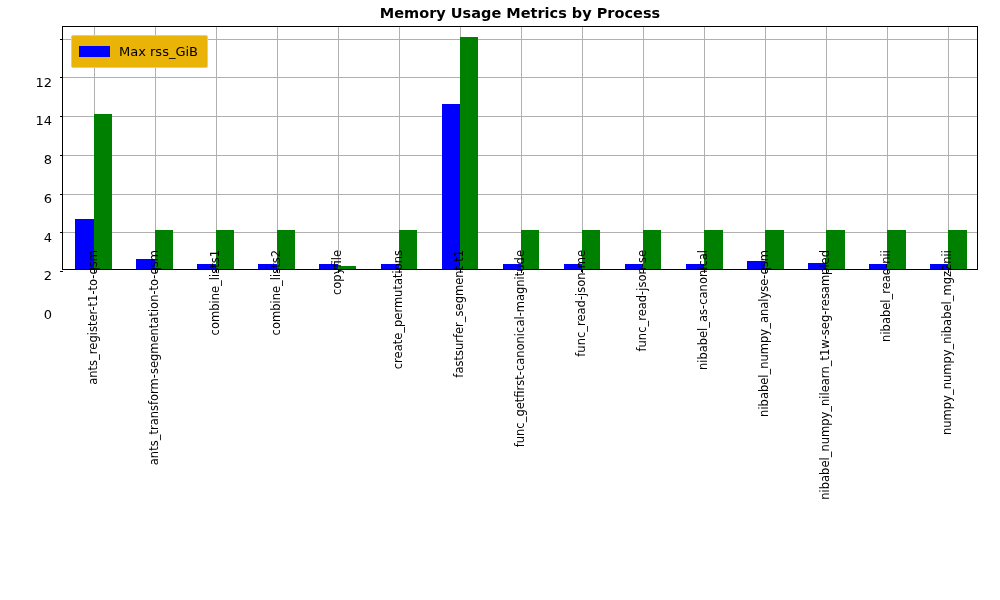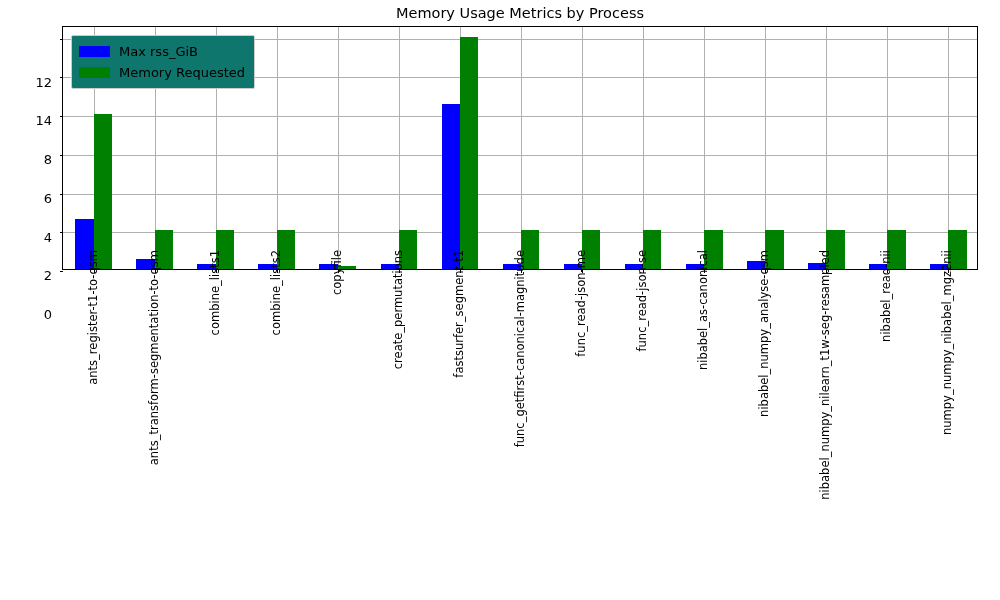--- a/index.html
+++ b/index.html
@@ -11,20 +11,21 @@
   }
   #figure{position:relative;width:1000px;height:600px;background:#ffffff;}
 
   
   #chart-title{
     position:absolute;left:62px;top:2px;width:916px;
     text-align:center;
     font-size:14.5px;color:#000000;
     line-height:22px;
     white-space:nowrap;
+    font-weight:bold;
   }
 
   
   #axes{
     position:absolute;
     left:62px;top:26px;
     width:916px;height:244px;
     border:1.1px solid #000000;
     box-sizing:border-box;
     background:#ffffff;
@@ -66,21 +67,21 @@
 
   
   .bar{position:absolute;bottom:0;}
   .bar.series0{background:#0000ff;}
   .bar.series1{background:#008000;}
 
   
   #legend{
     position:absolute;
     left:8px;top:8px;
-    background:#0f766e;
+    background:#eab308;
     border:1px solid #cccccc;
     border-radius:2px;
     padding:5px 9px 5px 7px;
     box-sizing:border-box;
   }
   .legend-row{display:flex;align-items:center;height:21px;}
   .legend-swatch{width:31px;height:11px;margin-right:9px;flex:0 0 auto;}
   .legend-swatch.series0{background:#0000ff;}
   .legend-swatch.series1{background:#008000;}
   .legend-text{font-size:13px;color:#000000;white-space:nowrap;}
@@ -176,24 +177,20 @@
         <div class="xtick-mark" style="left: 763.333px;"></div>
         <div class="xtick-mark" style="left: 824.4px;"></div>
         <div class="xtick-mark" style="left: 885.467px;"></div>
       </div>
 
     <div id="legend">
       <div class="legend-row">
         <span class="legend-swatch series0"></span>
         <span class="legend-text">Max rss_GiB</span>
       </div>
-      <div class="legend-row">
-        <span class="legend-swatch series1"></span>
-        <span class="legend-text">Memory Requested</span>
-      </div>
     </div>
   </div>
 
   <div id="xtick-labels">
       <div class="xtick-label" style="left: 92.5333px; transform: translateX(-50%) rotate(180deg);">ants_register-t1-to-qsm</div>
       <div class="xtick-label" style="left: 153.6px; transform: translateX(-50%) rotate(180deg);">ants_transform-segmentation-to-qsm</div>
       <div class="xtick-label" style="left: 214.667px; transform: translateX(-50%) rotate(180deg);">combine_lists1</div>
       <div class="xtick-label" style="left: 275.733px; transform: translateX(-50%) rotate(180deg);">combine_lists2</div>
       <div class="xtick-label" style="left: 336.8px; transform: translateX(-50%) rotate(180deg);">copyfile</div>
       <div class="xtick-label" style="left: 397.867px; transform: translateX(-50%) rotate(180deg);">create_permutations</div>

